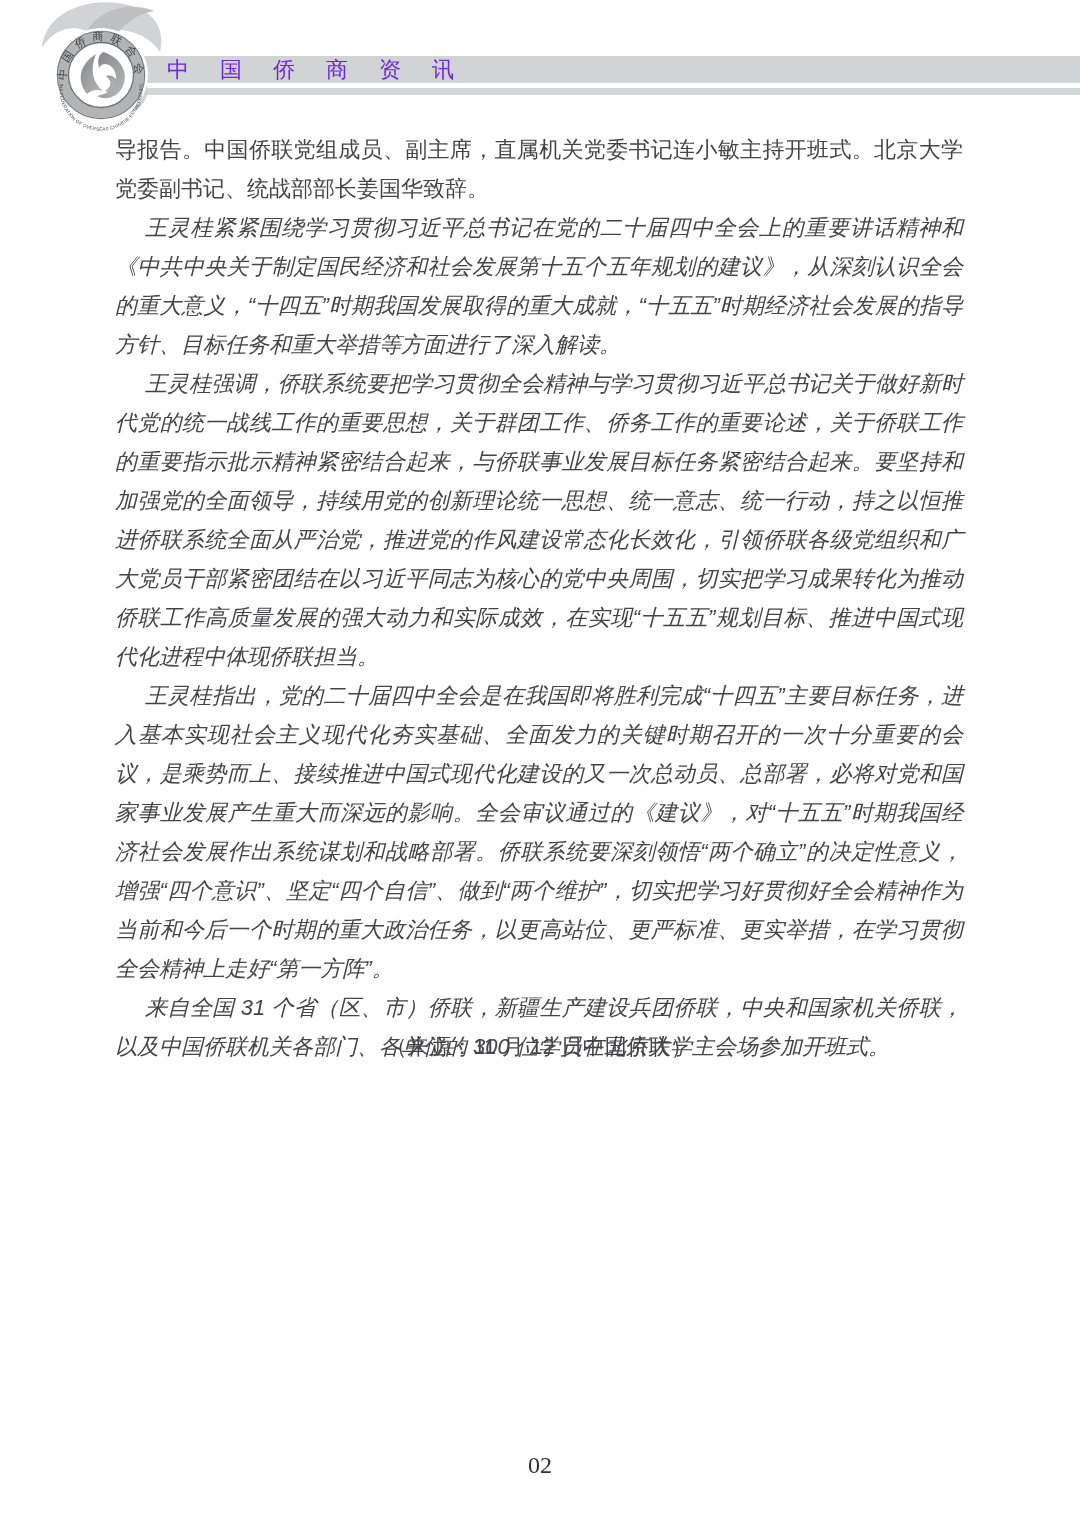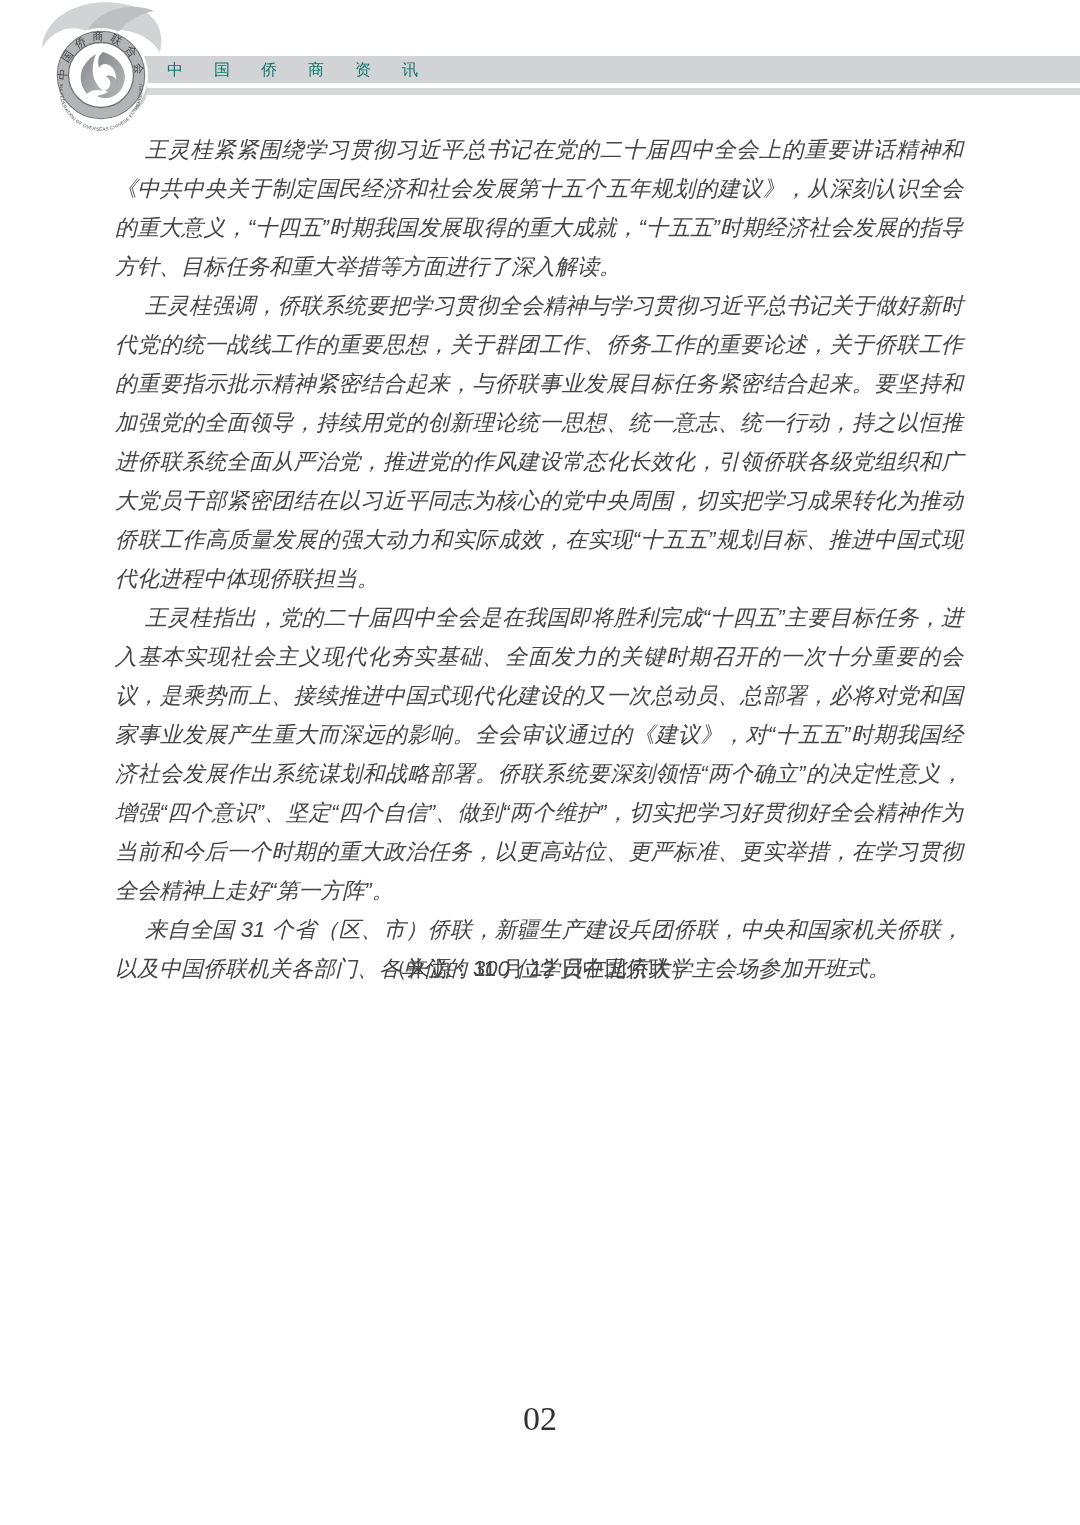--- a/index.html
+++ b/index.html
@@ -10,44 +10,44 @@
     overflow:hidden;
     font-family:"Liberation Sans","DejaVu Sans",sans-serif;
   }
   
   .band{
     position:absolute;left:105px;right:0;top:56px;height:27px;
     background:#d2d3d5;
   }
   .band-text{
     position:absolute;left:62px;top:0;height:27px;line-height:28px;
-    font-size:16px;color:#0f766e;letter-spacing:31px;white-space:nowrap;
+    font-size:22px;color:#6d28d9;letter-spacing:31px;white-space:nowrap;
   }
   .band-underline{
     position:absolute;left:105px;right:0;top:88px;height:7px;
     background:#d6d7d9;
   }
   .logo-svg{position:absolute;left:0;top:0;width:200px;height:135px;}
   
   .article{
     position:absolute;left:115px;top:130px;width:848px;
     font-size:22px;line-height:39px;color:#454547;
     text-align:justify;text-justify:inter-character;
   }
   .article p{margin:0;padding:0;}
   .article p.indent{text-indent:30px;font-style:italic;}
   .source{
     text-align:center;margin-top:-39px !important;
   }
   
   .page-number{
-    position:absolute;left:0;right:0;top:1400px;
+    position:absolute;left:0;right:0;top:1452px;
     text-align:center;
     font-family:"Liberation Serif","DejaVu Serif",serif;
-    font-size:34px;color:#313133;
+    font-size:24px;color:#313133;
   }
 </style>
 </head>
 <body>
 
 <div class="page">
 
   <div class="band">
     <span class="band-text">中国侨商资讯</span>
   </div>
@@ -84,20 +84,21 @@
 
       <g transform="translate(101,77)" fill="url(#gLogo)">
         <path d="M-14,17 C-25,3 -21,-13 -5,-23 C-11,-8 -9,5 2,14 C-4,12 -10,13 -14,17 Z"></path>
         <path d="M2,-25 C20,-20 29,-3 21,11 C16,20 5,24 -4,19 C12,16 19,4 13,-7 C9,-14 1,-15 -2,-9 C-4,-18 -2,-22 2,-25 Z"></path>
         <path d="M5,-1 C12,-3 17,2 16,8 C15,13 9,16 4,14 C9,11 11,6 8,2 Z" opacity="0.9"></path>
       </g>
     </g>
   </svg>
 
   <main class="article">
+    <p class="">导报告。中国侨联党组成员、副主席，直属机关党委书记连小敏主持开班式。北京大学党委副书记、统战部部长姜国华致辞。</p>
       <p class="indent">王灵桂紧紧围绕学习贯彻习近平总书记在党的二十届四中全会上的重要讲话精神和《中共中央关于制定国民经济和社会发展第十五个五年规划的建议》，从深刻认识全会的重大意义，“十四五”时期我国发展取得的重大成就，“十五五”时期经济社会发展的指导方针、目标任务和重大举措等方面进行了深入解读。</p>
       <p class="indent">王灵桂强调，侨联系统要把学习贯彻全会精神与学习贯彻习近平总书记关于做好新时代党的统一战线工作的重要思想，关于群团工作、侨务工作的重要论述，关于侨联工作的重要指示批示精神紧密结合起来，与侨联事业发展目标任务紧密结合起来。要坚持和加强党的全面领导，持续用党的创新理论统一思想、统一意志、统一行动，持之以恒推进侨联系统全面从严治党，推进党的作风建设常态化长效化，引领侨联各级党组织和广大党员干部紧密团结在以习近平同志为核心的党中央周围，切实把学习成果转化为推动侨联工作高质量发展的强大动力和实际成效，在实现“十五五”规划目标、推进中国式现代化进程中体现侨联担当。</p>
       <p class="indent">王灵桂指出，党的二十届四中全会是在我国即将胜利完成“十四五”主要目标任务，进入基本实现社会主义现代化夯实基础、全面发力的关键时期召开的一次十分重要的会议，是乘势而上、接续推进中国式现代化建设的又一次总动员、总部署，必将对党和国家事业发展产生重大而深远的影响。全会审议通过的《建议》，对“十五五”时期我国经济社会发展作出系统谋划和战略部署。侨联系统要深刻领悟“两个确立”的决定性意义，增强“四个意识”、坚定“四个自信”、做到“两个维护”，切实把学习好贯彻好全会精神作为当前和今后一个时期的重大政治任务，以更高站位、更严标准、更实举措，在学习贯彻全会精神上走好“第一方阵”。</p>
       <p class="indent">来自全国 31 个省（区、市）侨联，新疆生产建设兵团侨联，中央和国家机关侨联，以及中国侨联机关各部门、各单位的 300 位学员在北京大学主会场参加开班式。</p>
       <p class="source">（来源：11 月 12 日中国侨联）</p>
   </main>
 
   <div class="page-number">02</div>
 
 </div>

